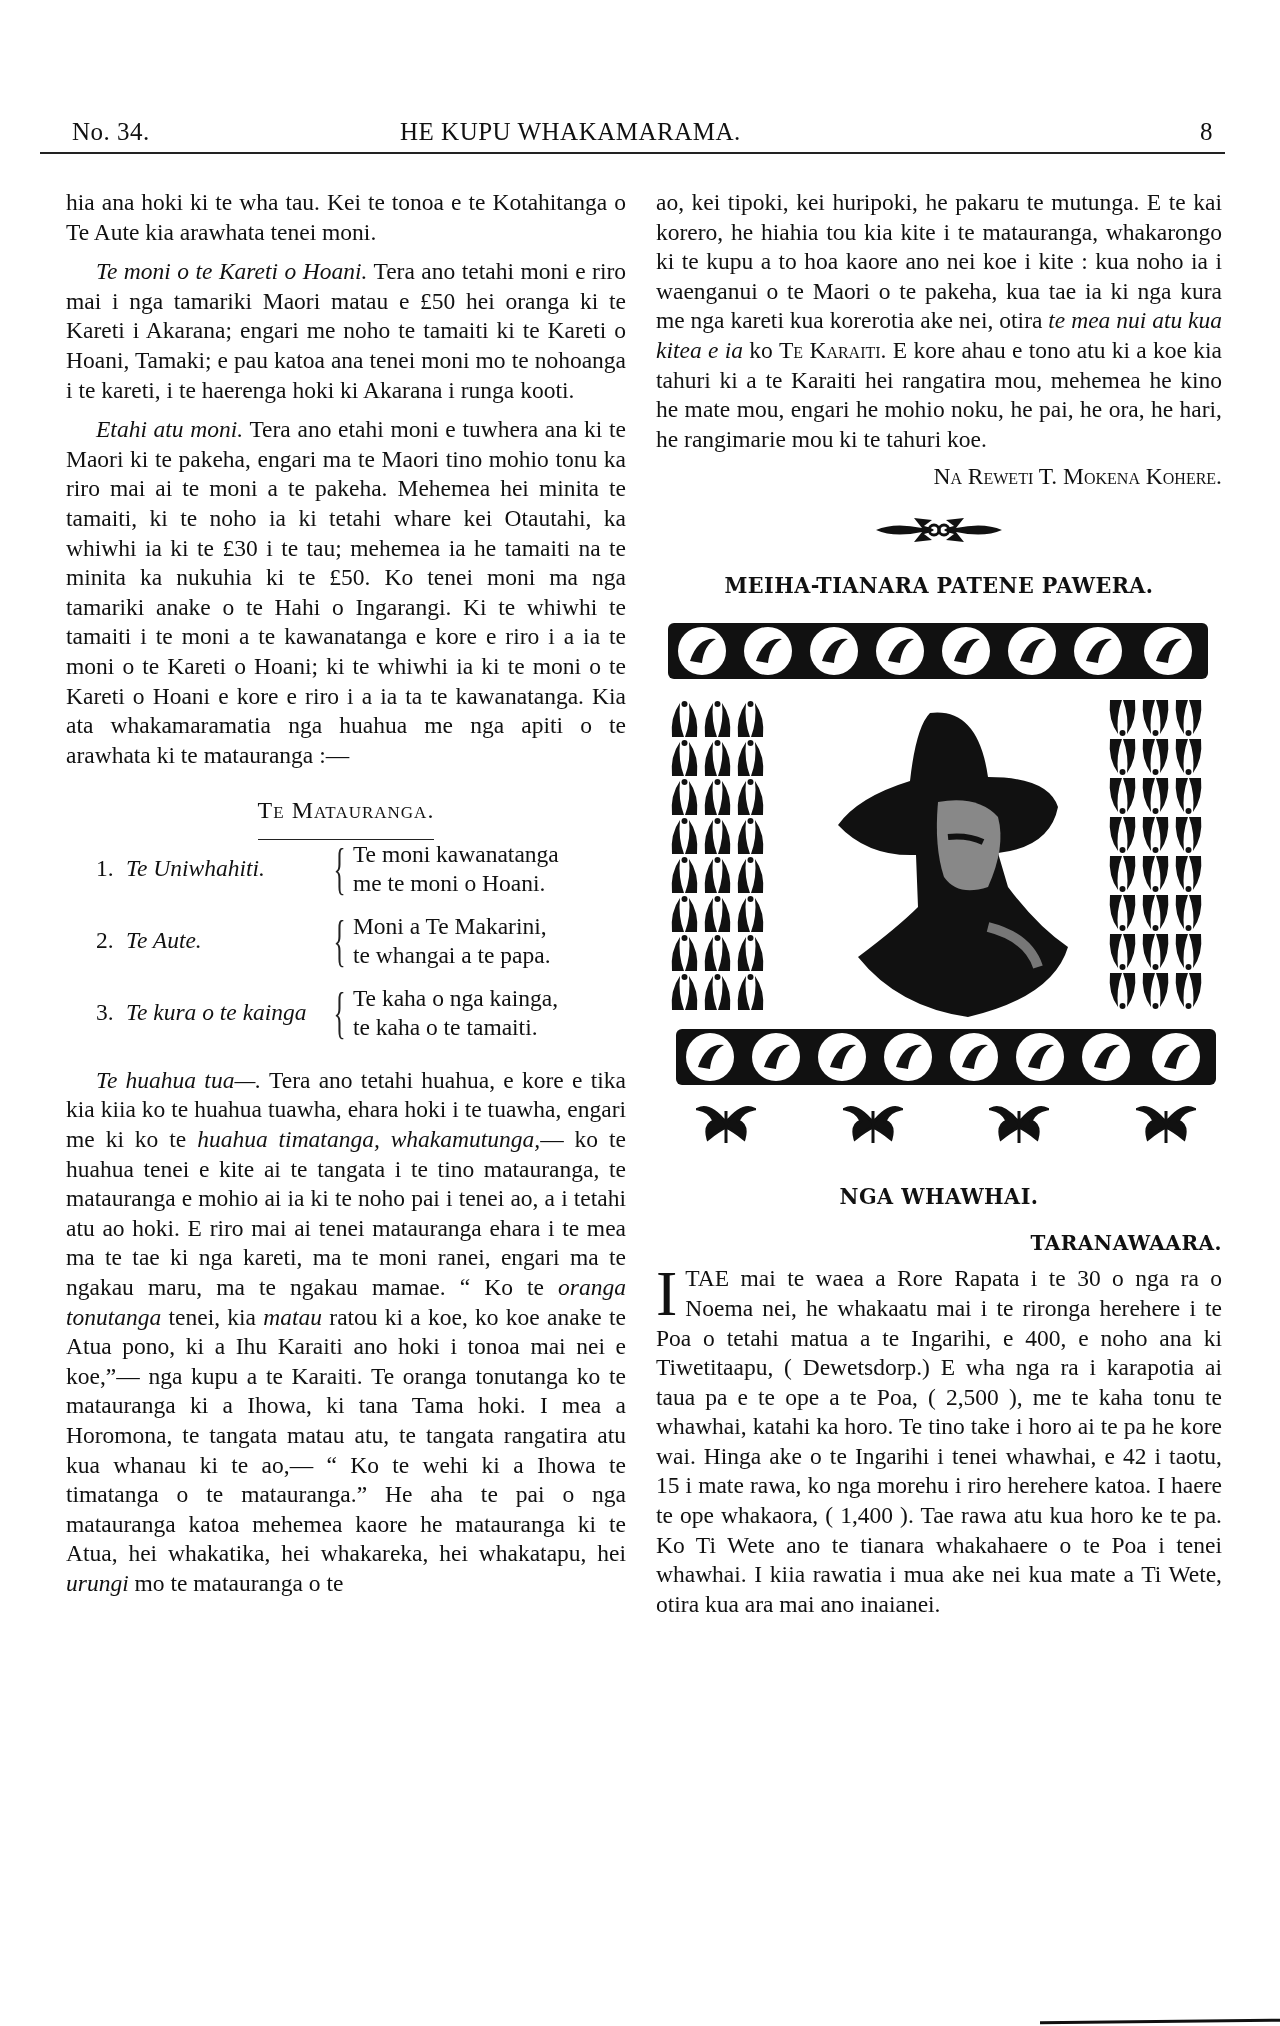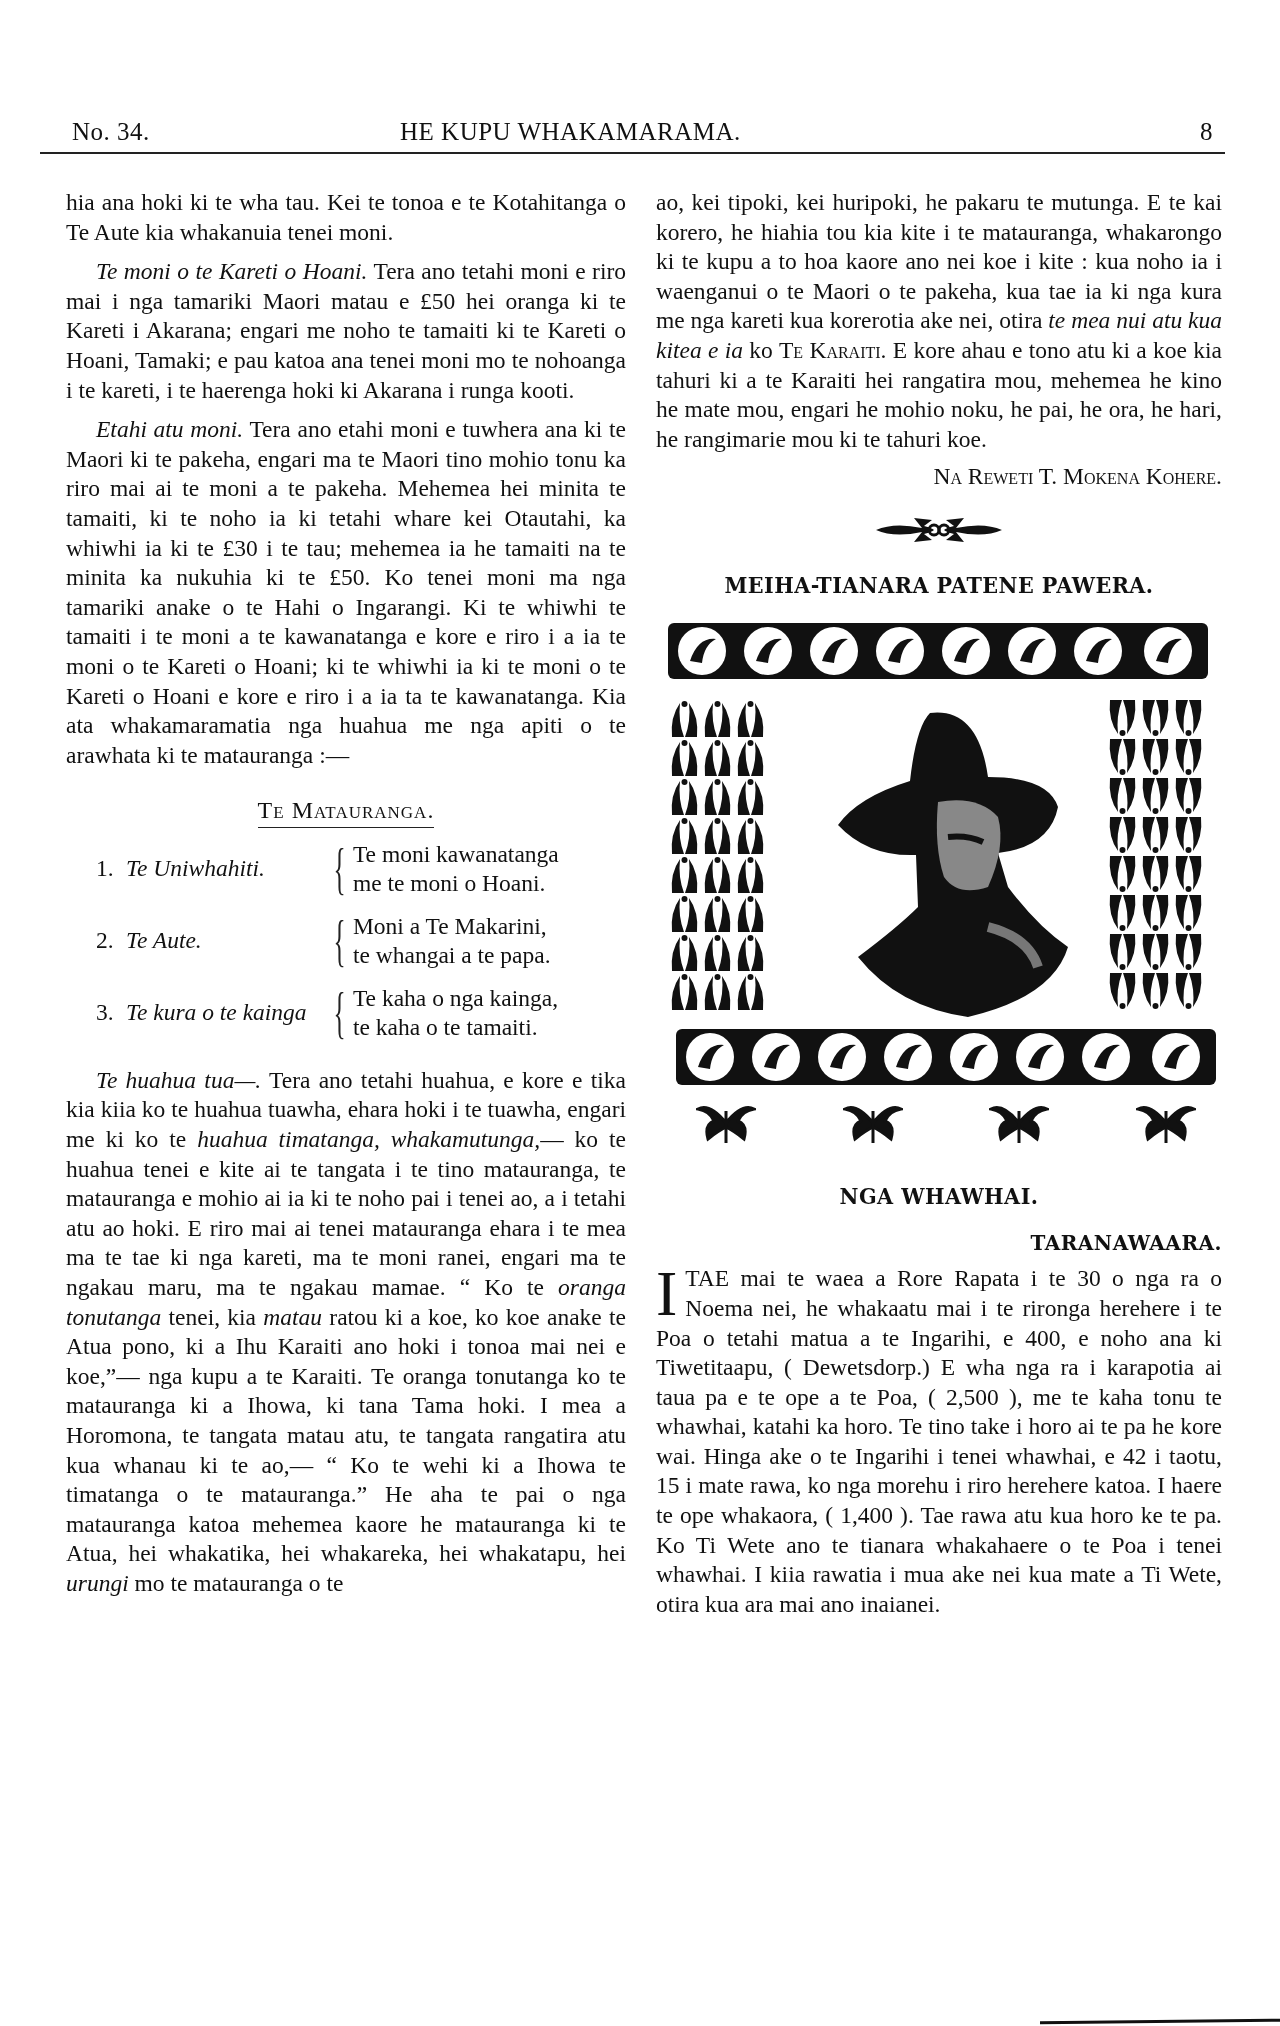--- a/index.html
+++ b/index.html
@@ -21,21 +21,21 @@
   .col-left { left: 66px; width: 560px; }
   .col-right { left: 656px; width: 566px; }
   .col p { margin: 0; }
   .indent { text-indent: 30px; }
   .gap { margin-top: 10px !important; }
   i { font-style: italic; }
   .sc { font-variant: small-caps; }
 
   .section-title { text-align: center; margin: 26px 0 12px 0 !important; }
   .section-title span { font-variant: small-caps; font-size: 24px; letter-spacing: 1px;
-    border-bottom: 1.5px solid #222; padding-bottom: 4px; }
+    border-bottom: 1.5px solid #222; padding-bottom: 16px; }
 
   .tbl { width: 560px; margin-left: 30px; border-collapse: collapse; }
   .tbl td { vertical-align: middle; padding: 2px 0; font-size: 23.5px; line-height: 29px; }
   .tbl .num { width: 30px; }
   .tbl .label { width: 200px; font-style: italic; }
   .tbl .brace { width: 20px; font-size: 56px; line-height: 56px; font-weight: 100; transform: scaleX(0.45); color:#222;}
   .tbl .desc { text-align: left; }
   .tbl tr + tr td { padding-top: 12px; }
 
   .sign { text-align: right; margin-top: 8px !important; }
@@ -65,21 +65,21 @@
 </head>
 <body>
 
 <div class="header">
   <span class="h-left">No. 34.</span>
   <span class="h-center">HE KUPU WHAKAMARAMA.</span>
   <span class="h-right">8</span>
 </div>
 
 <div class="col col-left">
-  <p>hia ana hoki ki te wha tau.  Kei te tonoa e te Kotahitanga o Te Aute kia whakanuia tenei moni.</p>
+  <p>hia ana hoki ki te wha tau.  Kei te tonoa e te Kotahitanga o Te Aute kia arawhata tenei moni.</p>
   <p class="indent gap"><i>Te moni o te Kareti o Hoani.</i><span> Tera ano tetahi moni e riro mai i nga tamariki Maori matau e £50 hei oranga ki te Kareti i Akarana; engari me noho te tamaiti ki te Kareti o Hoani, Tamaki;  e pau katoa ana tenei moni mo te nohoanga i te kareti, i te haerenga hoki ki Akarana i runga kooti.</span></p>
   <p class="indent gap"><i>Etahi atu moni.</i><span>  Tera ano etahi moni e tuwhera ana ki te Maori ki te pakeha, engari ma te Maori tino mohio tonu ka riro mai ai te moni a te pakeha.  Mehemea hei minita te tamaiti, ki te noho ia ki tetahi whare kei Otautahi, ka whiwhi ia ki te £30 i te tau;  mehemea ia he tamaiti na te minita ka nukuhia ki te £50.  Ko tenei moni ma nga tamariki anake o te Hahi o Ingarangi.  Ki te whiwhi te tamaiti i te moni a te kawanatanga e kore e riro i a ia te moni o te Kareti o Hoani; ki te whiwhi ia ki te moni o te Kareti o Hoani e kore e riro i a ia ta te kawanatanga.  Kia ata whakamaramatia nga huahua me nga apiti o te arawhata ki te matauranga :—</span></p>
 
   <p class="section-title"><span>Te Matauranga.</span></p>
 
   <table class="tbl">
     <tbody>
         <tr>
       <td class="num">1.</td>
       <td class="label">Te Uniwhahiti.</td>

